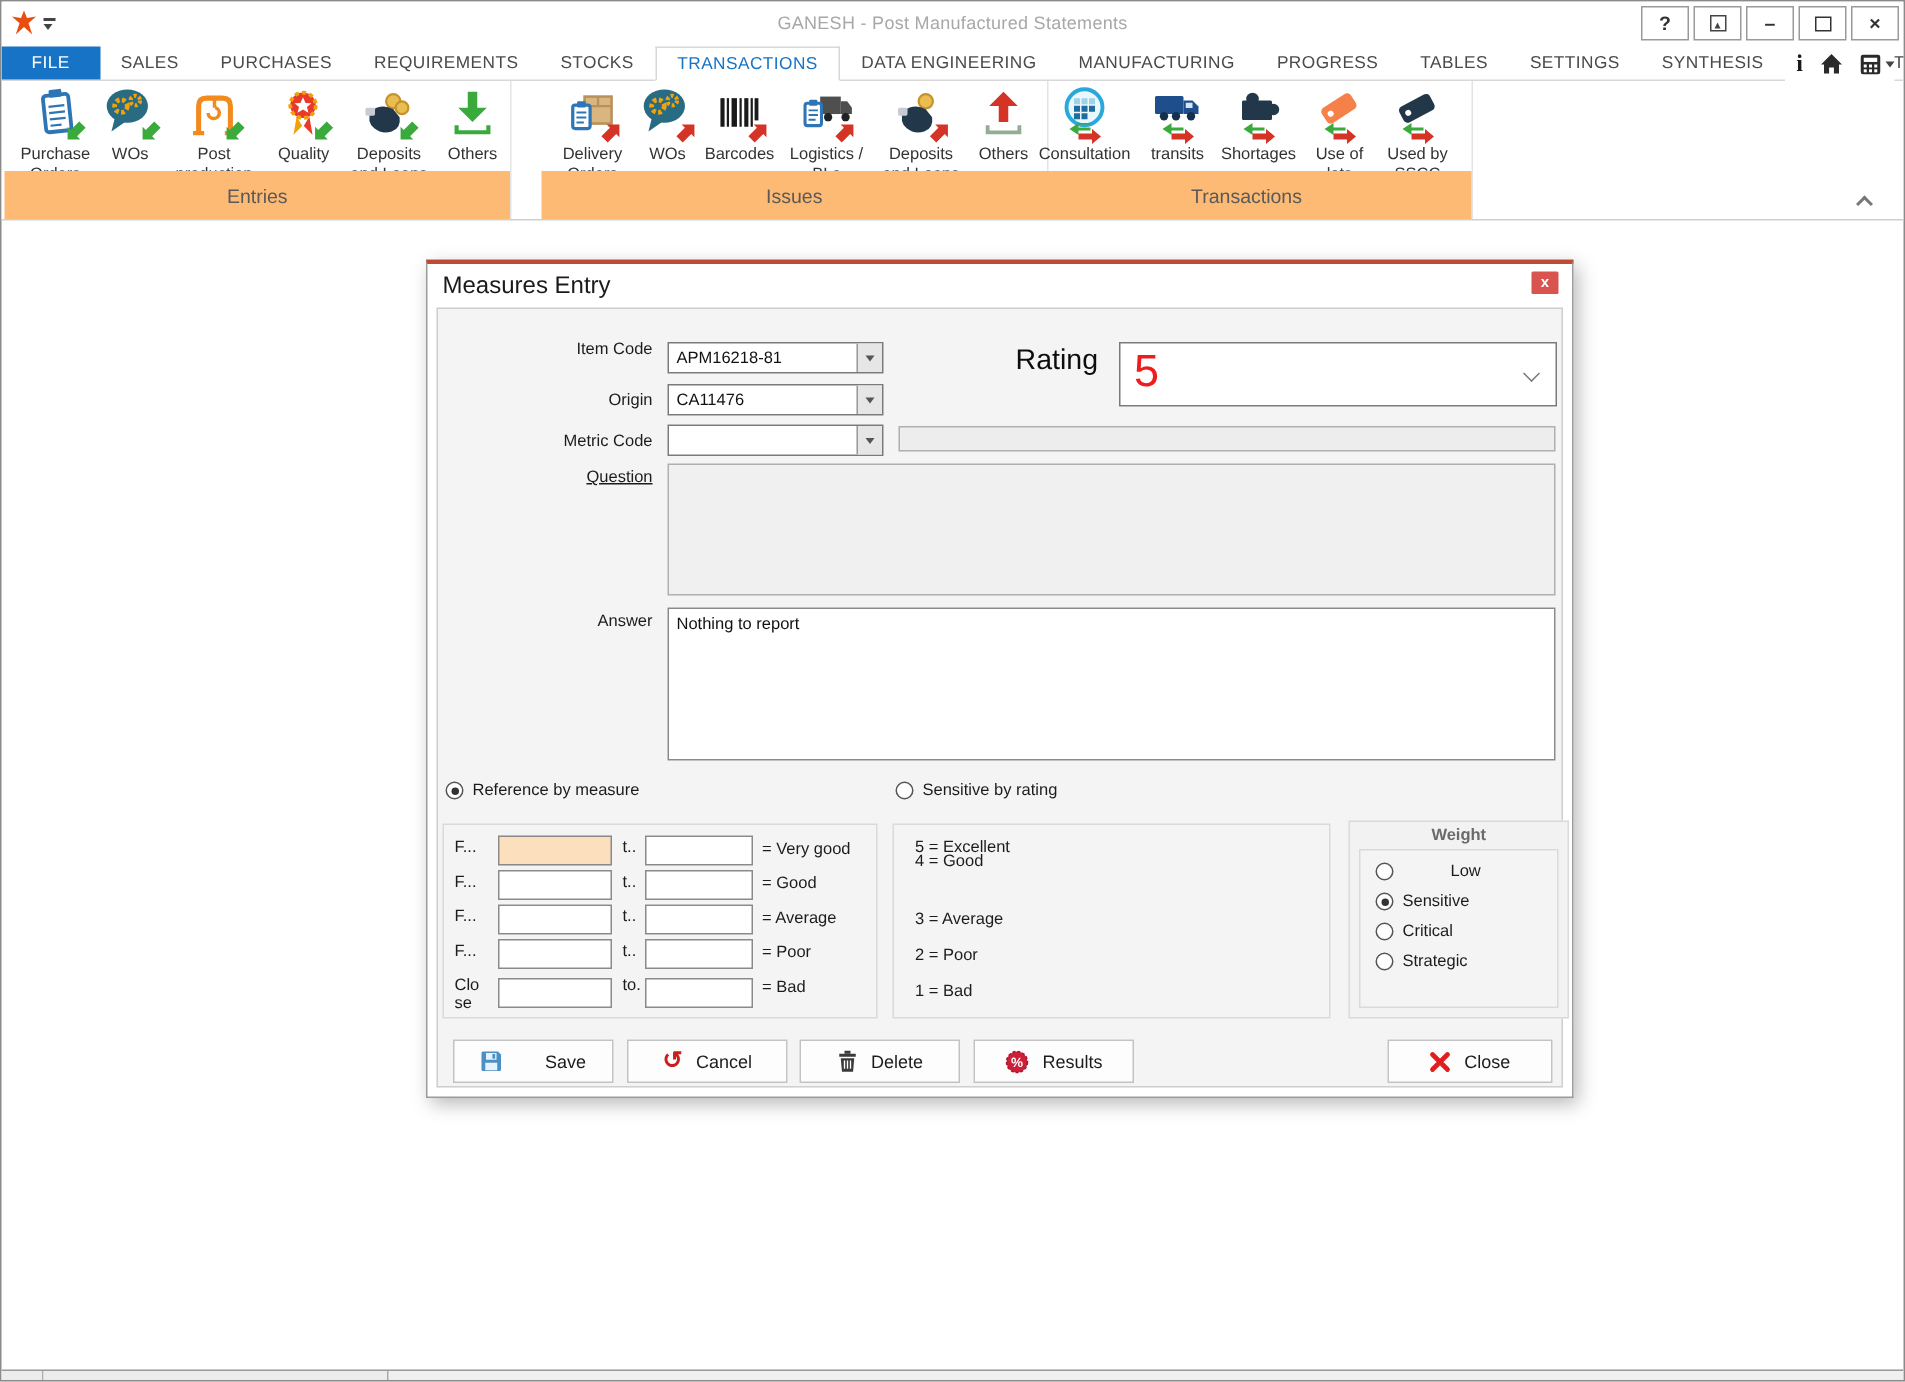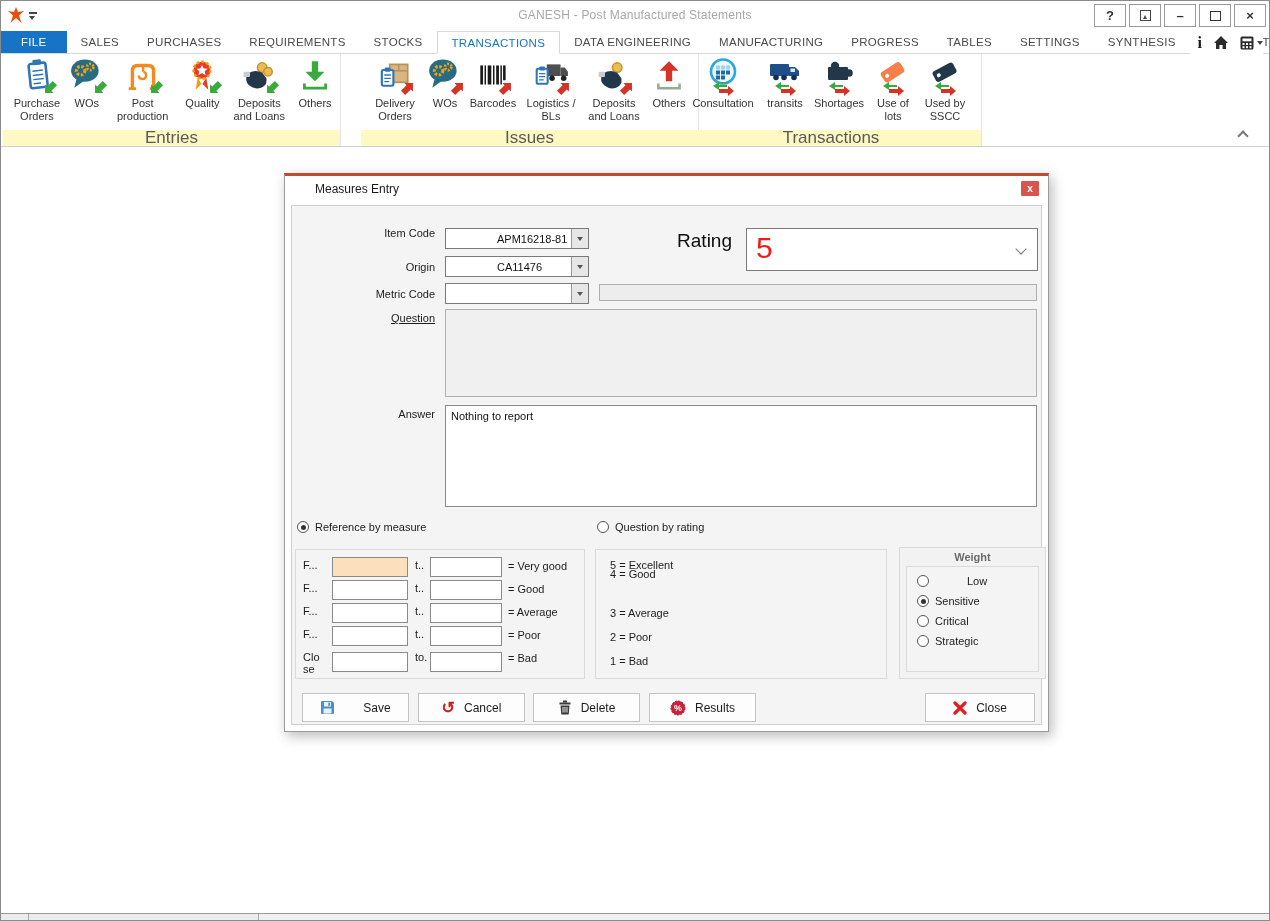--- a/index.html
+++ b/index.html
@@ -36,43 +36,43 @@
                   align-items:center; gap:11px; background:#fff; padding-left:8px; }
   .tb-ic { display:flex; align-items:center; cursor:default; }
   .info-glyph { font-family:"Liberation Serif", serif; font-weight:bold; font-size:16px; color:#1a1a1a; line-height:1; }
   .calc-caret { width:0; height:0; border:3.5px solid transparent; border-top:4.5px solid #444; margin:4px 0 0 3px; }
 
   
   .ribbon { position:absolute; top:53px; left:0; right:0; height:93px; background:#fff;
             border-bottom:1px solid #cfcfcf; }
   .rgroup { position:absolute; top:0; height:92px; border-right:1px solid #e4e4e4; }
   .rgroup-items { display:flex; padding:2px 2px 0 4px; }
-  .rgroup-strip { position:absolute; left:0; right:0; bottom:0; height:16px; background:#fef9c3;
-                  color:#595959; font-size:17px; display:flex; align-items:center; justify-content:center; }
+  .rgroup-strip { position:absolute; left:0; right:0; bottom:0; height:32px; background:#fdba74;
+                  color:#595959; font-size:13px; display:flex; align-items:center; justify-content:center; }
   .ritem { display:flex; flex-direction:column; align-items:center; text-align:center;
            font-size:11px; color:#333; line-height:1.18; padding-top:2px; margin:0 1px; cursor:default; }
   .ibox { position:relative; width:40px; height:39px; display:flex; align-items:flex-start; justify-content:center; }
   .arr-corner { position:absolute; right:-1px; bottom:1px; }
   .arr-duo { position:absolute; left:50%; transform:translateX(-50%); bottom:0; }
   .ribbon-collapse { position:absolute; right:22px; bottom:8px; width:9px; height:9px; cursor:default; }
   .ribbon-collapse::after { content:""; position:absolute; left:1px; top:3px; width:6px; height:6px;
         border-left:2px solid #777; border-top:2px solid #777; transform:rotate(45deg); }
 
   
   .dialog { position:absolute; left:283px; top:172px; width:765px; height:559px; background:#fff;
             border:1px solid #9b9b9b; border-top:3px solid #c14a33;
             box-shadow:3px 4px 12px rgba(0,0,0,.28); }
-  .dlg-title { position:absolute; left:10px; top:6px; font-size:12px; color:#1a1a1a;margin-left:20px; }
+  .dlg-title { position:absolute; left:10px; top:6px; font-size:16px; color:#1a1a1a; }
   .dlg-close { position:absolute; right:9px; top:5px; width:18px; height:15px; background:#d9544f;
                color:#fff; font-size:10px; font-weight:bold; display:flex; align-items:center;
                justify-content:center; border-radius:1px; cursor:default; }
   .dlg-body { position:absolute; left:6px; top:29px; right:6px; bottom:6px; background:#f4f4f4;
               border:1px solid #cfcfcf; }
   .flabel { position:absolute; font-size:11px; color:#1c1c1c; text-align:right; }
-  .combo { position:absolute; height:21px; background:#fff; border:1px solid #7a7a7a; display:flex;padding-left:46px; }
+  .combo { position:absolute; height:21px; background:#fff; border:1px solid #7a7a7a; display:flex; }
   .combo-val { flex:1; font-size:11px; padding:3.5px 4px 0 5px; color:#111; white-space:nowrap; overflow:hidden; }
   .combo-btn { width:17px; background:#e6e6e6; border-left:1px solid #9a9a9a;
                display:flex; align-items:center; justify-content:center; }
   .combo-btn::after { content:""; border:3.5px solid transparent; border-top:4.5px solid #555; margin-top:4px; }
   .rating-label { position:absolute; left:347px; top:54px; width:100px; text-align:right;
                   font-size:19px; color:#0d0d0d; }
   .rating-combo { position:absolute; left:461px; top:52px; width:292px; height:43px; background:#fff;
                   border:1px solid #7a7a7a; }
   .rating-val { position:absolute; left:9px; top:2px; font-size:30px; color:#ee1c1c; }
   .rating-chev { position:absolute; right:11px; top:16px; width:9px; height:9px; }
@@ -513,21 +513,21 @@
 
     <div class="flabel" style="left:58px; top:232px; width:92px;">Answer</div>
     <div class="txt-area" style="left:160px; top:229px; width:592px; height:102px;">Nothing to report</div>
 
     <div class="radio" style="left:12px; top:345px;">
       <span class="rdot sel"></span>
       <span>Reference by measure</span>
     </div>
     <div class="radio" style="left:312px; top:345px;">
       <span class="rdot"></span>
-      <span>Question by rating</span>
+      <span>Sensitive by rating</span>
     </div>
 
     <div class="gbox" style="left:10px; top:373px; width:290px; height:130px;">
       <div class="frow" style="top:7px;">
         <span class="wl">F...</span>
         <span class="tin focus" style="left:36px; width:76px;"><span class="caret"></span></span>
         <span class="wl2">t..</span>
         <span class="tin" style="left:134px; width:72px;"></span>
         <span class="grade">= Very good</span>
       </div>

